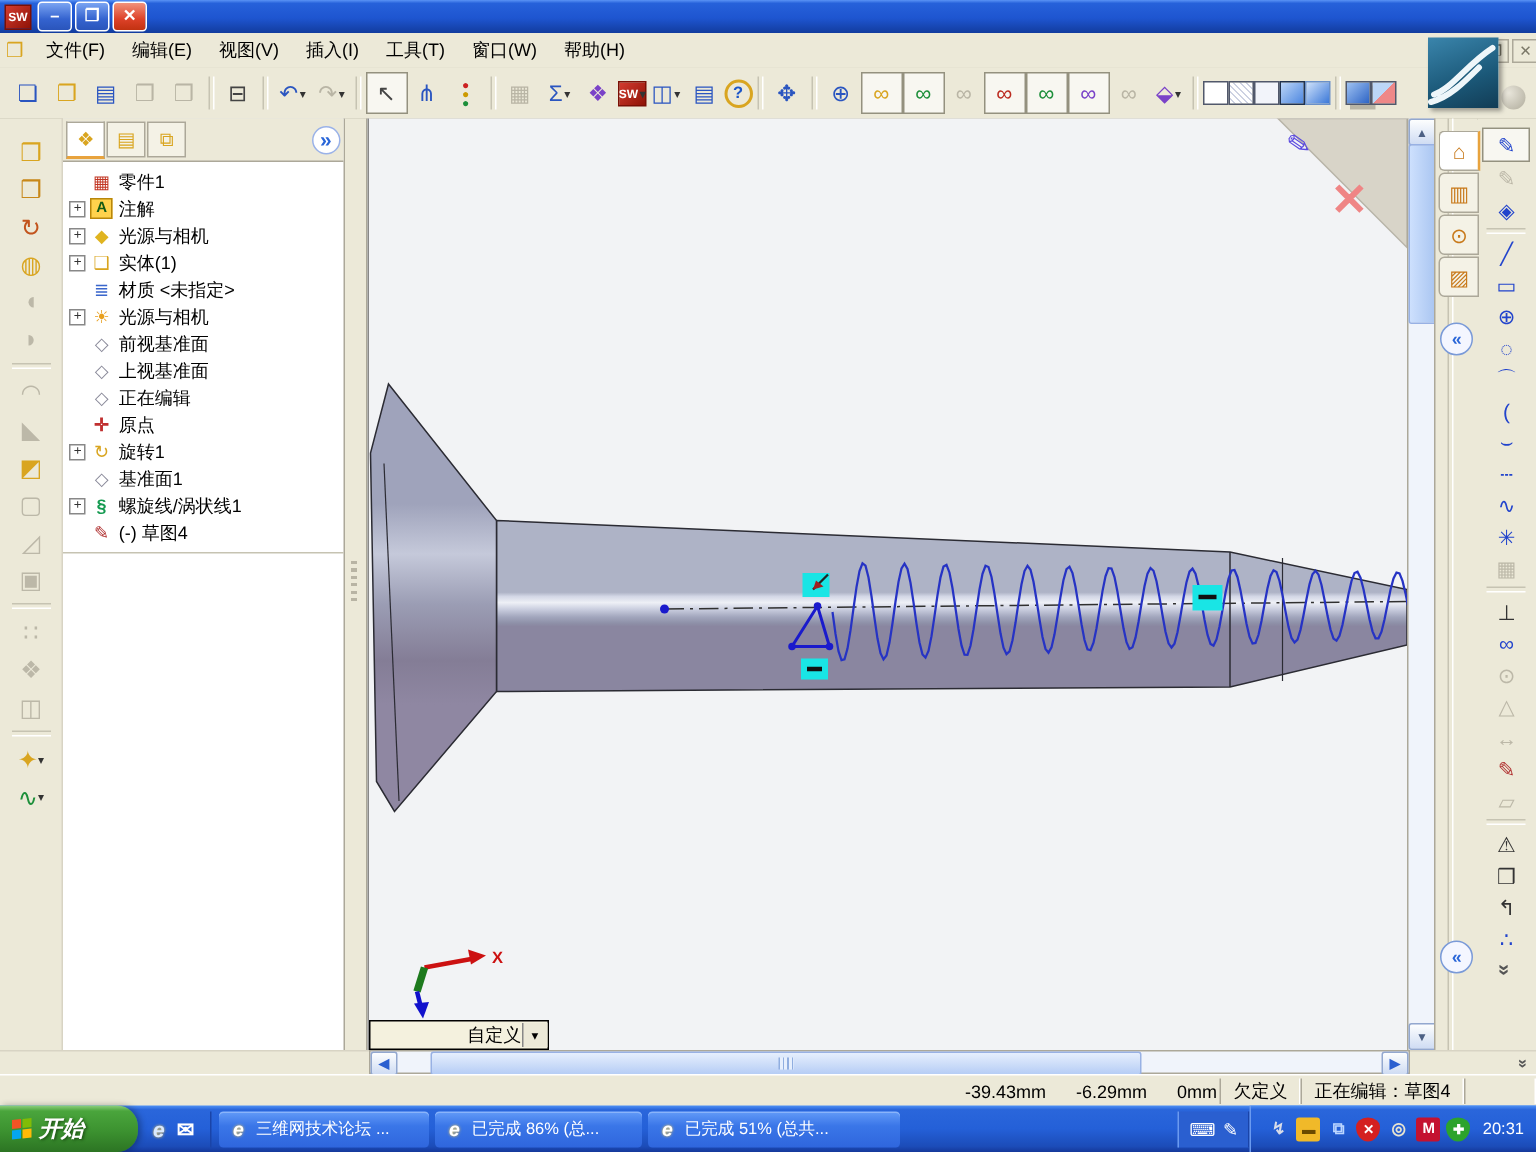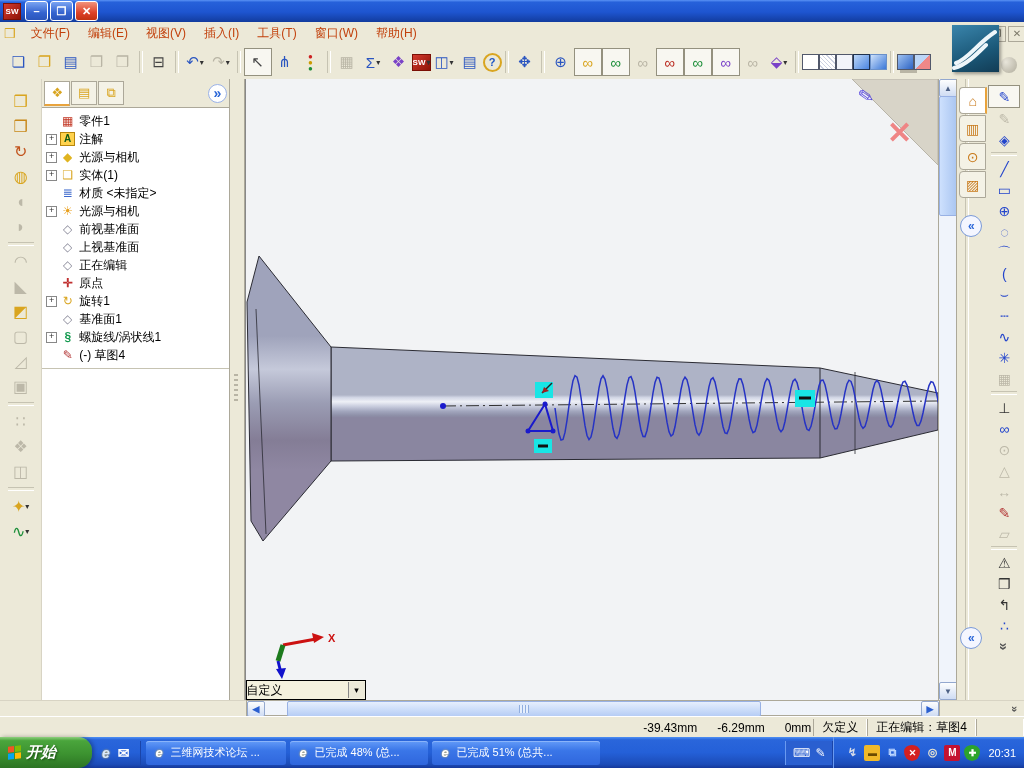--- a/index.html
+++ b/index.html
@@ -17,21 +17,21 @@
   .winbtns{display:flex;gap:2px;}
   .wbtn{width:21px;height:18px;border-radius:3px;border:1px solid #fff;
     background:linear-gradient(180deg,#7aa4f2,#3463cf 60%,#2a55bb);color:#fff;font-size:11px;font-weight:bold;
     display:flex;align-items:center;justify-content:center;line-height:1;}
   .wbtn.close{background:linear-gradient(180deg,#f1927c,#dd4128 60%,#c23211);}
 
   
   .menubar{top:22px;height:23px;background:#ece9d8;border-bottom:1px solid #d8d4c4;
     display:flex;align-items:center;padding:0 4px;}
   .doc-icon{color:#d9a520;font-size:13px;margin-right:6px;}
-  .menu-item{padding:3px 9px;color:#c2410c;}
+  .menu-item{padding:3px 9px;color:#000000;}
   .childbtns{margin-left:auto;display:flex;gap:2px;padding-right:2px;}
   .cbtn{width:16px;height:14px;border:1px solid #aca899;background:#ece9d8;color:#7a7767;font-size:10px;
     display:flex;align-items:center;justify-content:center;}
 
   
   .toolbar{top:45px;height:34px;background:#ece9d8;border-bottom:1px solid #aca899;
     display:flex;align-items:center;padding:0 6px;}
   .tbi{height:26px;min-width:26px;display:flex;align-items:center;justify-content:center;color:#444;font-size:15px;}
   .tbi .dd{font-size:8px;color:#333;margin-left:1px;}
   .tbi.sep{min-width:2px;width:2px;height:22px;background:none;border-left:1px solid #c6c3b2;border-right:1px solid #fff;margin:0 3px;}
@@ -86,21 +86,21 @@
   .ic-revolve{color:#d9a520;} .ic-helix{color:#149a50;font-weight:bold;} .ic-sketch{color:#b03030;}
   .tree-endline{position:absolute;left:0;top:289px;width:100%;border-top:1px solid #c6c3b2;}
 
   .splitter{width:14px;background:#ece9d8;border-right:1px solid #aca899;position:relative;}
   .splitter .grip{position:absolute;top:295px;left:4px;width:4px;height:30px;
     background:repeating-linear-gradient(180deg,#b8b4a4 0 2px,#ece9d8 2px 5px);}
 
   .viewport{width:692px;position:relative;background:#f2f3f5;border-left:1px solid #888;}
   .orient-combo{position:absolute;left:0;bottom:0;width:118px;height:18px;border:1px solid #000;
     background:#f4f1de;display:flex;align-items:center;z-index:5;}
-  .orient-combo .val{flex:1;text-align:left;font-size:12px;}
+  .orient-combo .val{flex:1;text-align:right;font-size:12px;}
   .orient-combo .drop{width:16px;height:16px;border-left:1px solid #888;background:#ece9d8;font-size:9px;
     display:flex;align-items:center;justify-content:center;}
 
   .vscroll{width:18px;background:#f0f4fb;border-left:1px solid #aca899;position:relative;}
   .sbtn{position:absolute;left:0;width:17px;height:16px;border:1px solid #93a8cf;border-radius:2px;
     background:linear-gradient(180deg,#fdfefe,#cfdcf3);color:#4d6185;font-size:8px;display:flex;align-items:center;justify-content:center;}
   .vthumb{position:absolute;left:0;top:17px;width:17px;height:118px;border:1px solid #98b1e4;border-radius:2px;
     background:linear-gradient(90deg,#cde0fd,#a9c5f1);}
   .taskstrip{width:28px;background:#ece9d8;border-left:1px solid #aca899;position:relative;}
   .taskstrip .groove{position:absolute;top:0;bottom:0;left:8px;width:2px;border-left:1px solid #c6c3b2;border-right:1px solid #fff;}
@@ -912,21 +912,21 @@
     <div class="tasks">
 
 
         <span class="taskbtn" style="width:140px;">
           <span class="ti e">e</span>
           <span class="lbl">三维网技术论坛 ...</span>
         </span>
 
         <span class="taskbtn" style="width:138px;">
           <span class="ti e">e</span>
-          <span class="lbl">已完成 48% (总...</span>
+          <span class="lbl">已完成 86% (总...</span>
         </span>
 
         <span class="taskbtn" style="width:168px;">
           <span class="ti e">e</span>
           <span class="lbl">已完成 51% (总共...</span>
         </span>
 
     </div>
     <div class="langbar">
 

